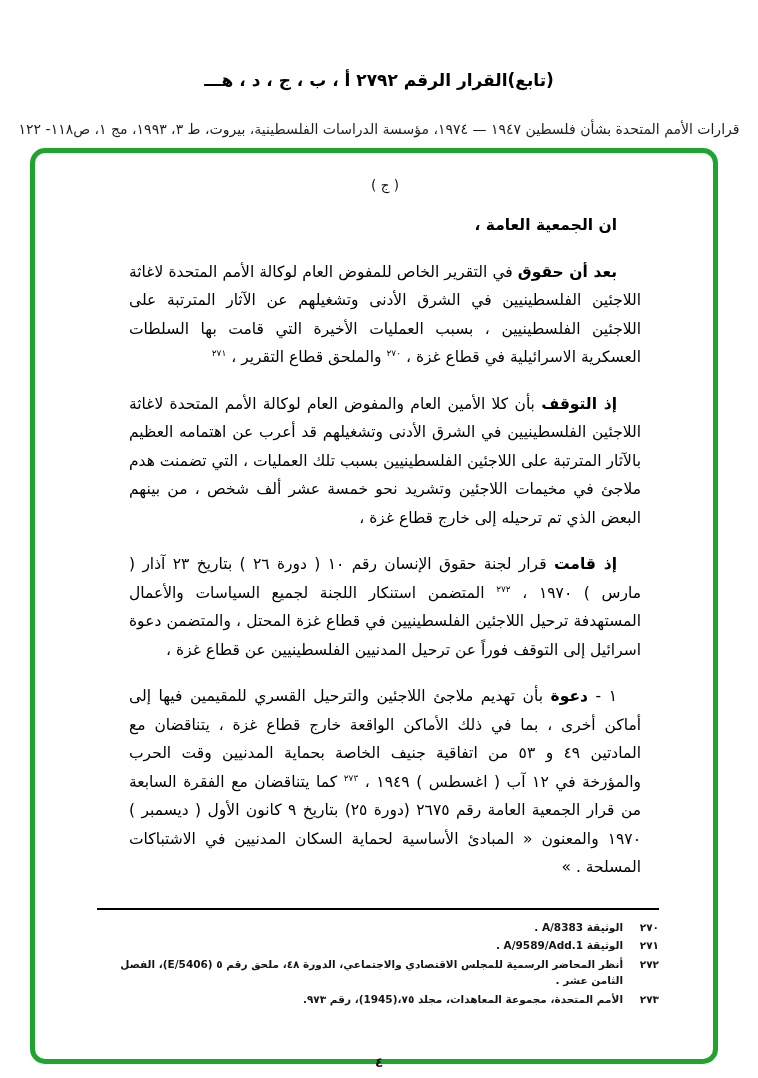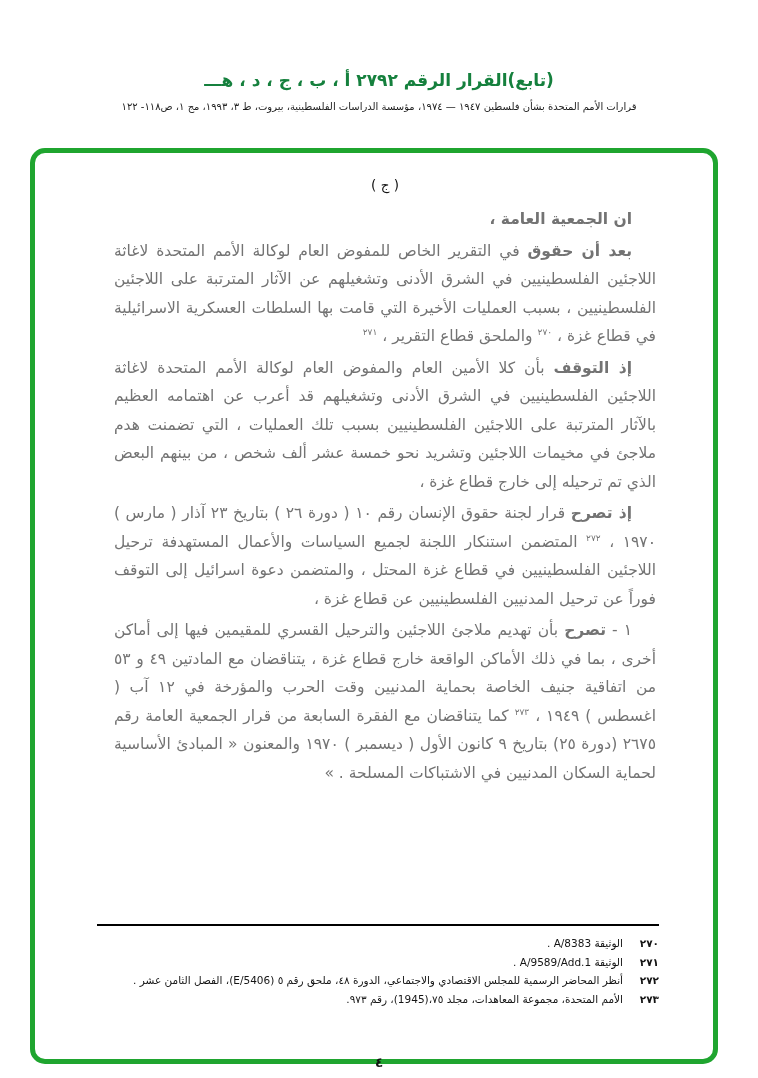--- a/index.html
+++ b/index.html
@@ -18,25 +18,25 @@
   }
 
   
   .doc-header {
     position: absolute; top: 70px; left: 0; right: 0;
     text-align: center;
   }
   .doc-title {
     font-size: 17px;
     font-weight: bold;
-    color: #15803d;
+    color: #000000;
   }
   .doc-source {
-    margin-top: 11px;
-    font-size: 10px;
+    margin-top: 31px;
+    font-size: 14px;
     color: #1d1d1d;
   }
 
   
   .frame {
     position: absolute;
     top: 148px; right: 40px;
     width: 678px; height: 906px;
     border: 5px solid #1fa52f;
     border-radius: 15px;
@@ -48,26 +48,26 @@
     width: 548px;
     direction: rtl;
   }
   .section-marker {
     text-align: center;
     font-size: 13.5px;
     margin: 0 0 12px 0;
     color: #111;
   }
   .para {
-    margin: 3px;
+    margin: 18px;
     font-size: 15.5px;
     line-height: 28.5px;
     text-align: justify;
     text-indent: 24px;
-    color: #737373;
+    color: #000000;
   }
   .lead { font-weight: bold; }
   sup.ref {
     font-size: 9px;
     line-height: 0;
     vertical-align: super;
   }
 
   
   .footnotes {
@@ -87,21 +87,21 @@
     font-size: 10.5px;
     line-height: 16.5px;
     margin-bottom: 2px;
     color: #141414;
   }
   .fn-num {
     font-weight: bold;
     min-width: 24px;
     white-space: nowrap;
   }
-  .fn-text { flex: 1; }
+  .fn-text { flex: 1; font-weight: bold; }
 
   
   .page-number {
     position: absolute;
     top: 1054px; left: 0; right: 0;
     text-align: center;
     font-size: 13.5px;
     font-weight: bold;
     color: #111;
   }
@@ -131,29 +131,29 @@
         <span>والملحق قطاع التقرير ،</span>
         <sup class="ref">٢٧١</sup>
       </p>
 
       <p class="para">
         <span class="lead">إذ التوقف</span>
         <span>بأن كلا الأمين العام والمفوض العام لوكالة الأمم المتحدة لاغاثة اللاجئين الفلسطينيين في الشرق الأدنى وتشغيلهم قد أعرب عن اهتمامه العظيم بالآثار المترتبة على اللاجئين الفلسطينيين بسبب تلك العمليات ، التي تضمنت هدم ملاجئ في مخيمات اللاجئين وتشريد نحو خمسة عشر ألف شخص ، من بينهم البعض الذي تم ترحيله إلى خارج قطاع غزة ،</span>
       </p>
 
       <p class="para">
-        <span class="lead">إذ تصرح</span>
+        <span class="lead">إذ قامت</span>
         <span>قرار لجنة حقوق الإنسان رقم ١٠ ( دورة ٢٦ ) بتاريخ ٢٣ آذار ( مارس ) ١٩٧٠ ،</span>
         <sup class="ref">٢٧٢</sup>
         <span>المتضمن استنكار اللجنة لجميع السياسات والأعمال المستهدفة ترحيل اللاجئين الفلسطينيين في قطاع غزة المحتل ، والمتضمن دعوة اسرائيل إلى التوقف فوراً عن ترحيل المدنيين الفلسطينيين عن قطاع غزة ،</span>
       </p>
 
       <p class="para">
         <span>١ -</span>
-        <span class="lead">تصرح</span>
+        <span class="lead">دعوة</span>
         <span>بأن تهديم ملاجئ اللاجئين والترحيل القسري للمقيمين فيها إلى أماكن أخرى ، بما في ذلك الأماكن الواقعة خارج قطاع غزة ، يتناقضان مع المادتين ٤٩ و ٥٣ من اتفاقية جنيف الخاصة بحماية المدنيين وقت الحرب والمؤرخة في ١٢ آب ( اغسطس ) ١٩٤٩ ،</span>
         <sup class="ref">٢٧٣</sup>
         <span>كما يتناقضان مع الفقرة السابعة من قرار الجمعية العامة رقم ٢٦٧٥ (دورة ٢٥) بتاريخ ٩ كانون الأول ( ديسمبر ) ١٩٧٠ والمعنون « المبادئ الأساسية لحماية السكان المدنيين في الاشتباكات المسلحة . »</span>
       </p>
 
     </div>
 
     <div class="footnotes">
       <div class="fn-rule"></div>
 

